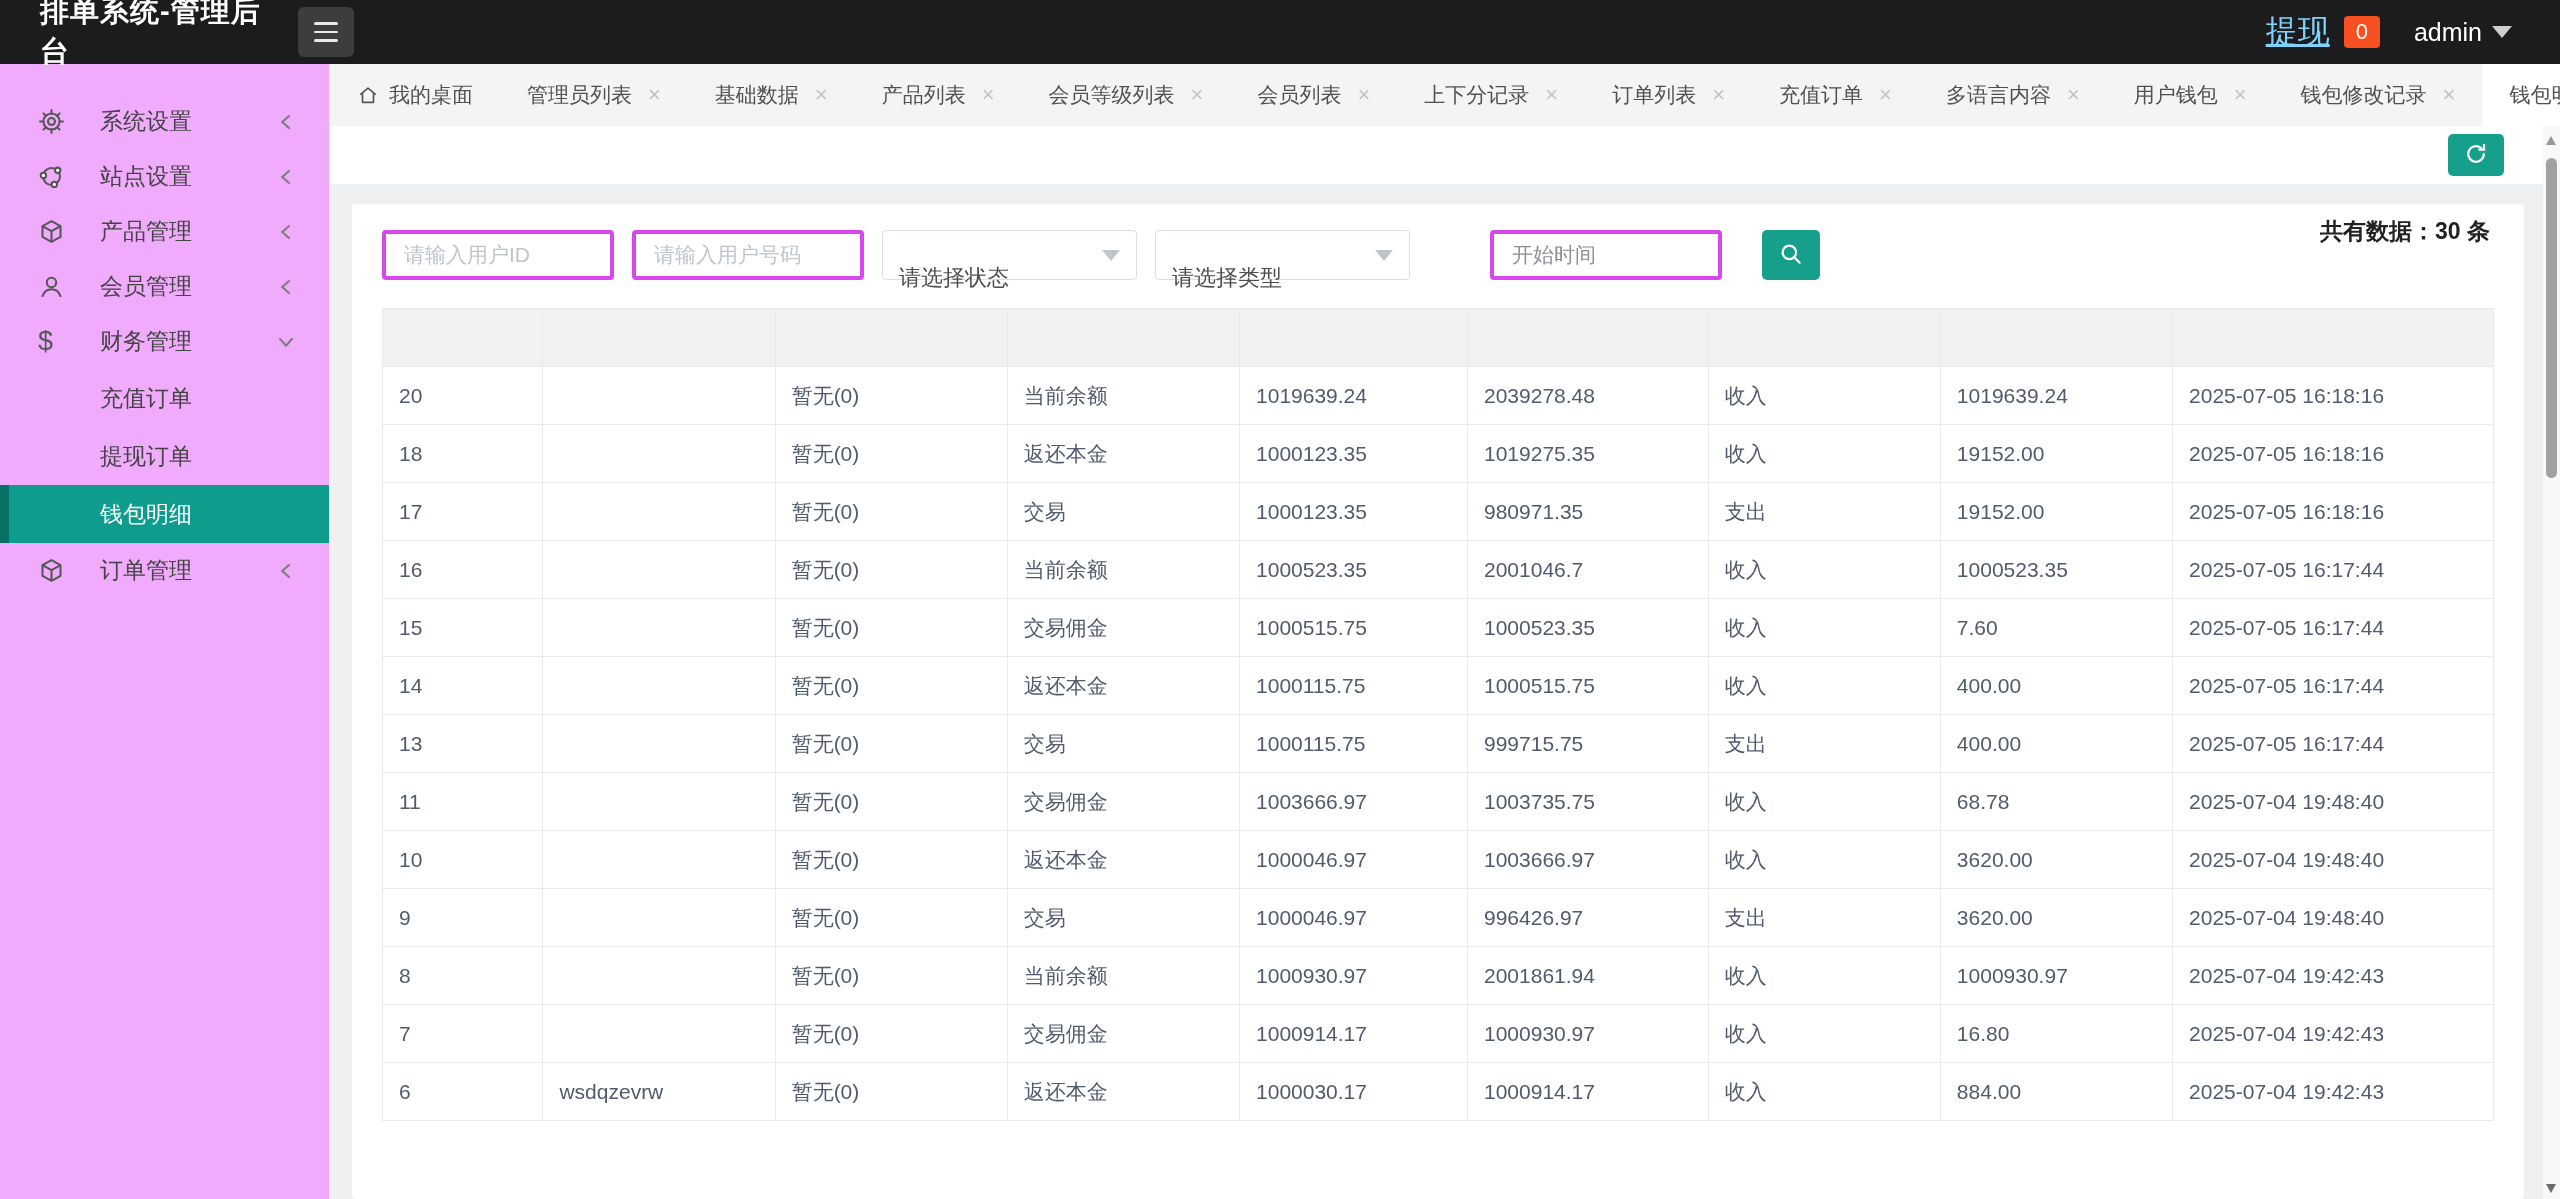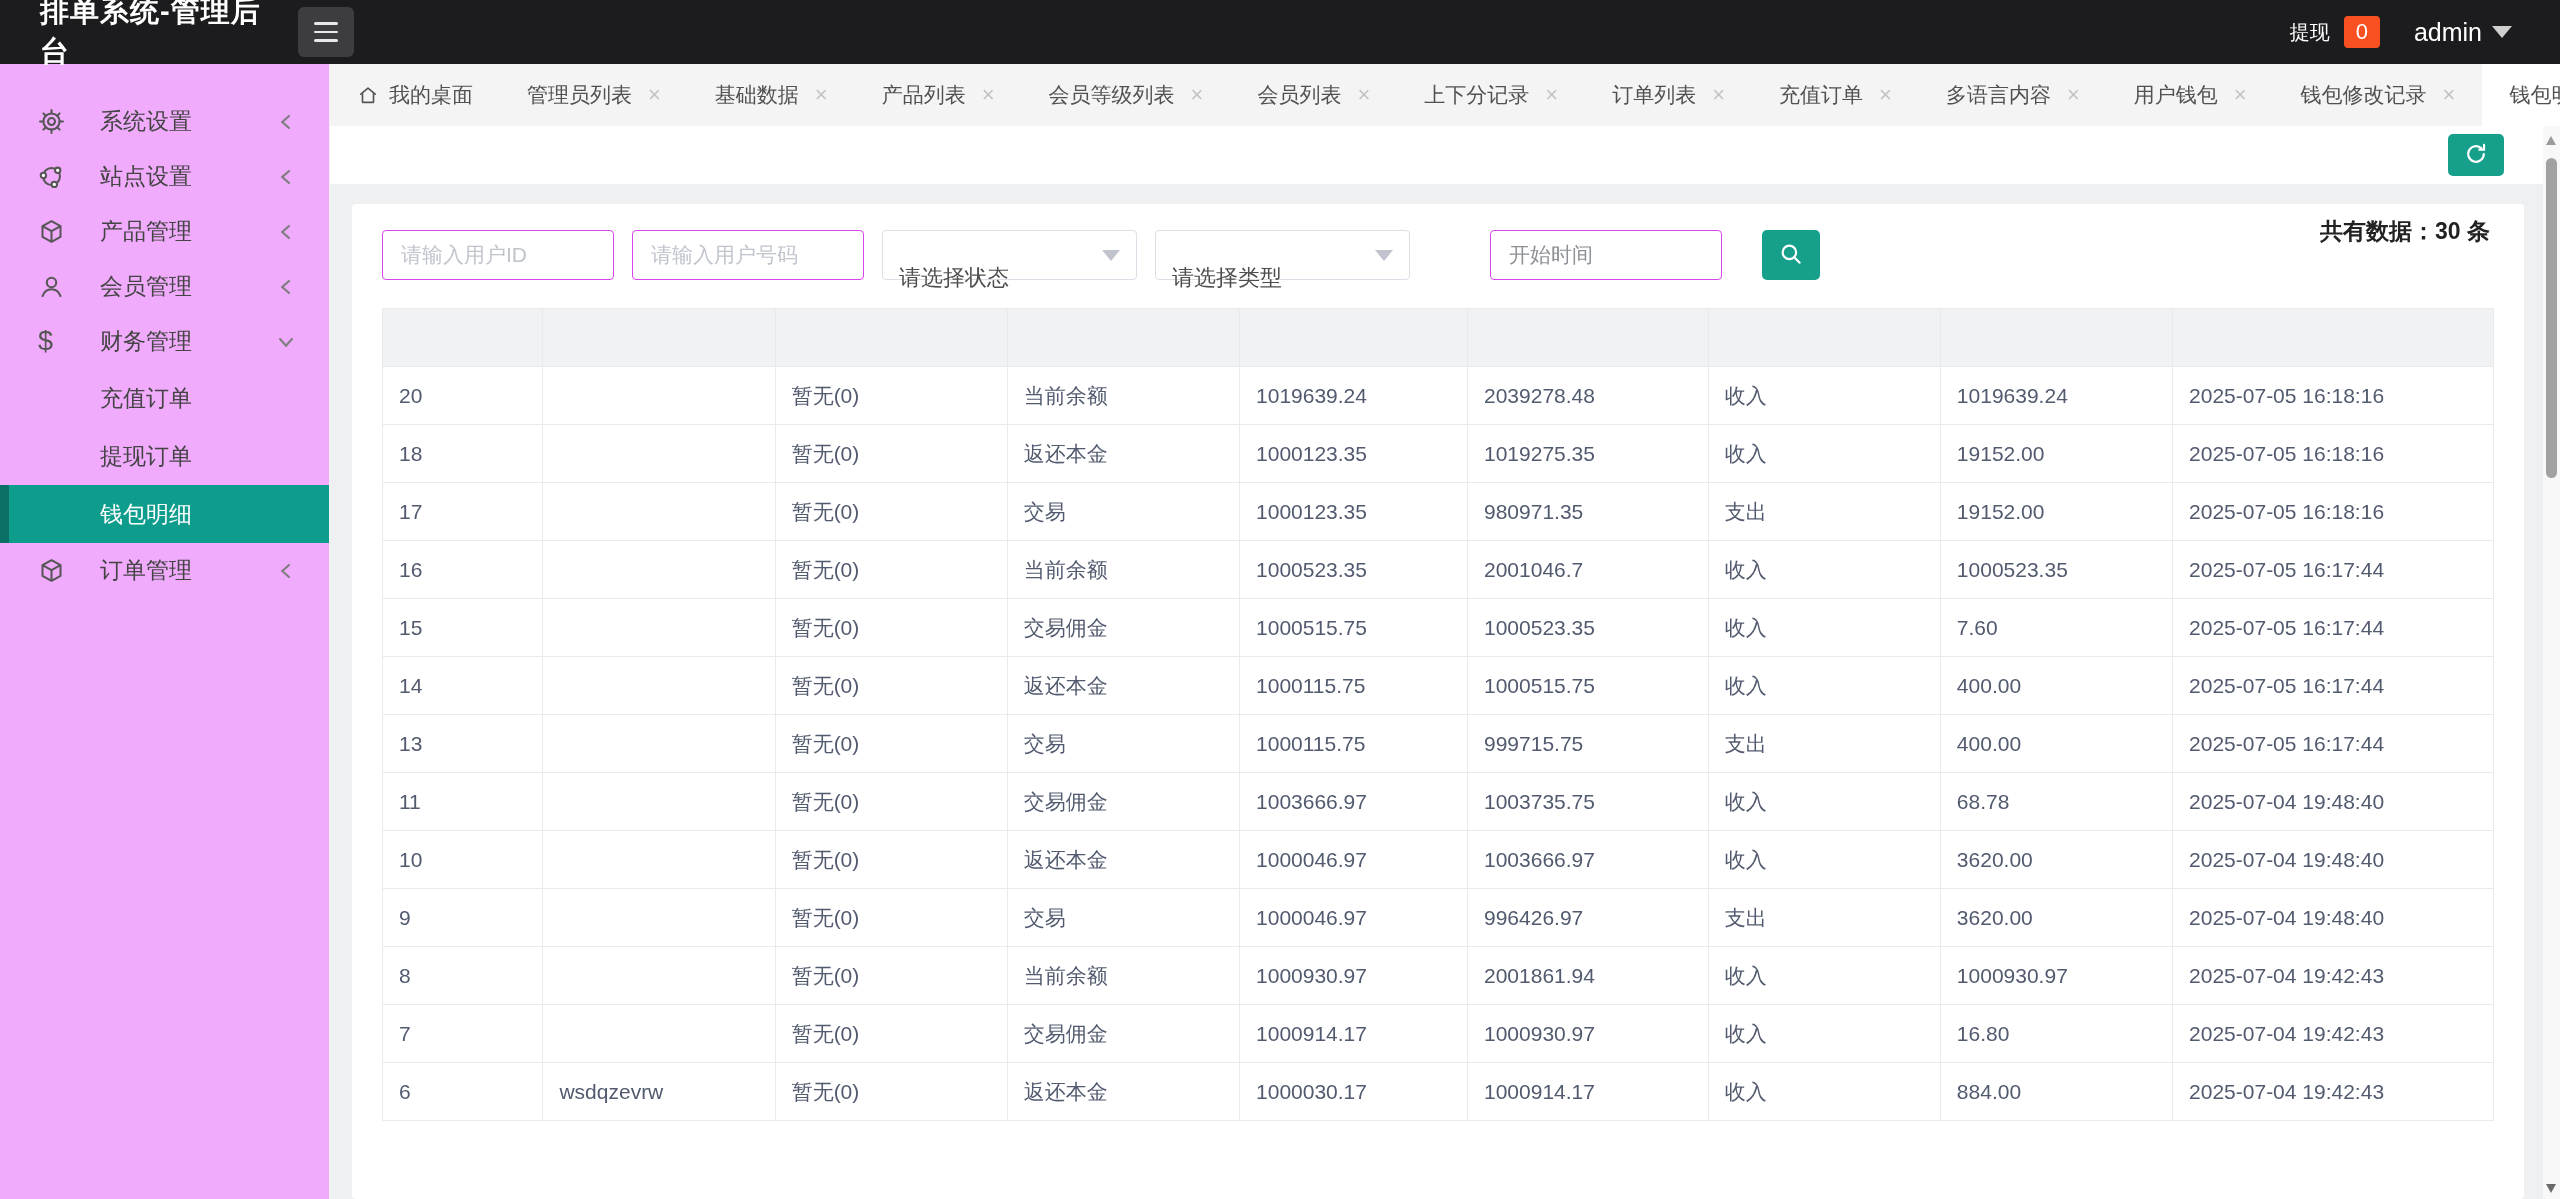--- a/index.html
+++ b/index.html
@@ -6,21 +6,21 @@
   html,body { width:2560px; height:1199px; overflow:hidden;
     font-family:"Liberation Sans","DejaVu Sans",sans-serif; background:#eef0f1; }
 
   
   .header { position:relative; height:64px; background:#1c1c1e; display:flex; align-items:center; color:#fff; }
   .header .title { font-size:29px; font-weight:bold; letter-spacing:1px; padding-left:40px; width:290px; }
   .burger-btn { width:56px; height:50px; background:#3d3d3f; border:none; border-radius:6px; margin-left:8px;
     display:flex; flex-direction:column; justify-content:center; align-items:center; gap:6px; cursor:pointer; }
   .burger-btn i { display:block; width:24px; height:2.5px; background:#e8e8e8; border-radius:2px; }
   .header-right { margin-left:auto; display:flex; align-items:center; gap:14px; padding-right:48px; }
-  .withdraw-label { font-size:20px; color:#ffffff; }
+  .withdraw-label { font-size:32px; color:#7dd3fc;text-decoration:underline; }
   .badge { background:#f95022; color:#fff; font-size:22px; border-radius:4px; padding:3px 12px; }
   .admin-wrap { display:flex; align-items:center; gap:10px; margin-left:20px; cursor:pointer; }
   .admin-name { font-size:25px; }
   .caret-down { width:0; height:0; border-left:10px solid transparent; border-right:10px solid transparent; border-top:12px solid #cfcfcf; }
 
   
   .shell { display:flex; height:1135px; }
 
   
   .sidebar { width:330px; background:#f0abfc; padding-top:30px; flex:none; border-right:1px solid #f0f0f0; }
@@ -53,21 +53,21 @@
   .refresh-btn { position:absolute; right:56px; top:8px; width:56px; height:42px; background:#16a08c; border:none; border-radius:5px;
     display:flex; align-items:center; justify-content:center; cursor:pointer; }
   .refresh-btn svg { width:26px; height:26px; }
 
   
   .content { flex:1; background:#eef0f1; padding:20px 36px 0 22px; overflow:hidden; }
   .panel { background:#fff; border-radius:4px; padding:26px 30px 0 30px; height:100%; }
 
   
   .filters { display:flex; align-items:center; position:relative; }
-  .f-input { width:232px; height:50px; border:1px solid #d946ef; border-radius:4px; font-size:21px; padding:0 18px;
+  .f-input { width:232px; height:50px; border:4px solid #d946ef; border-radius:4px; font-size:21px; padding:0 18px;
     color:#333; margin-right:18px; outline:none; }
   .f-input::placeholder { color:#c0c4cc; }
   .f-input.date::placeholder { color:#8d9095; }
   .f-select { width:255px; height:50px; border:1px solid #dcdfe6; border-radius:4px; margin-right:18px;
     display:flex; align-items:center; justify-content:space-between; padding:0 16px; cursor:pointer; background:#fff; }
   .f-select .sel-text { font-size:22px; color:#4e4e4e;margin-top:46px; }
   .sel-caret { width:0; height:0; border-left:9px solid transparent; border-right:9px solid transparent; border-top:11px solid #c0c4cc; }
   .f-select + .f-input.date { margin-left:62px; }
   .search-btn { width:58px; height:50px; background:#16a08c; border:none; border-radius:5px; margin-left:22px;
     display:flex; align-items:center; justify-content:center; cursor:pointer; }

